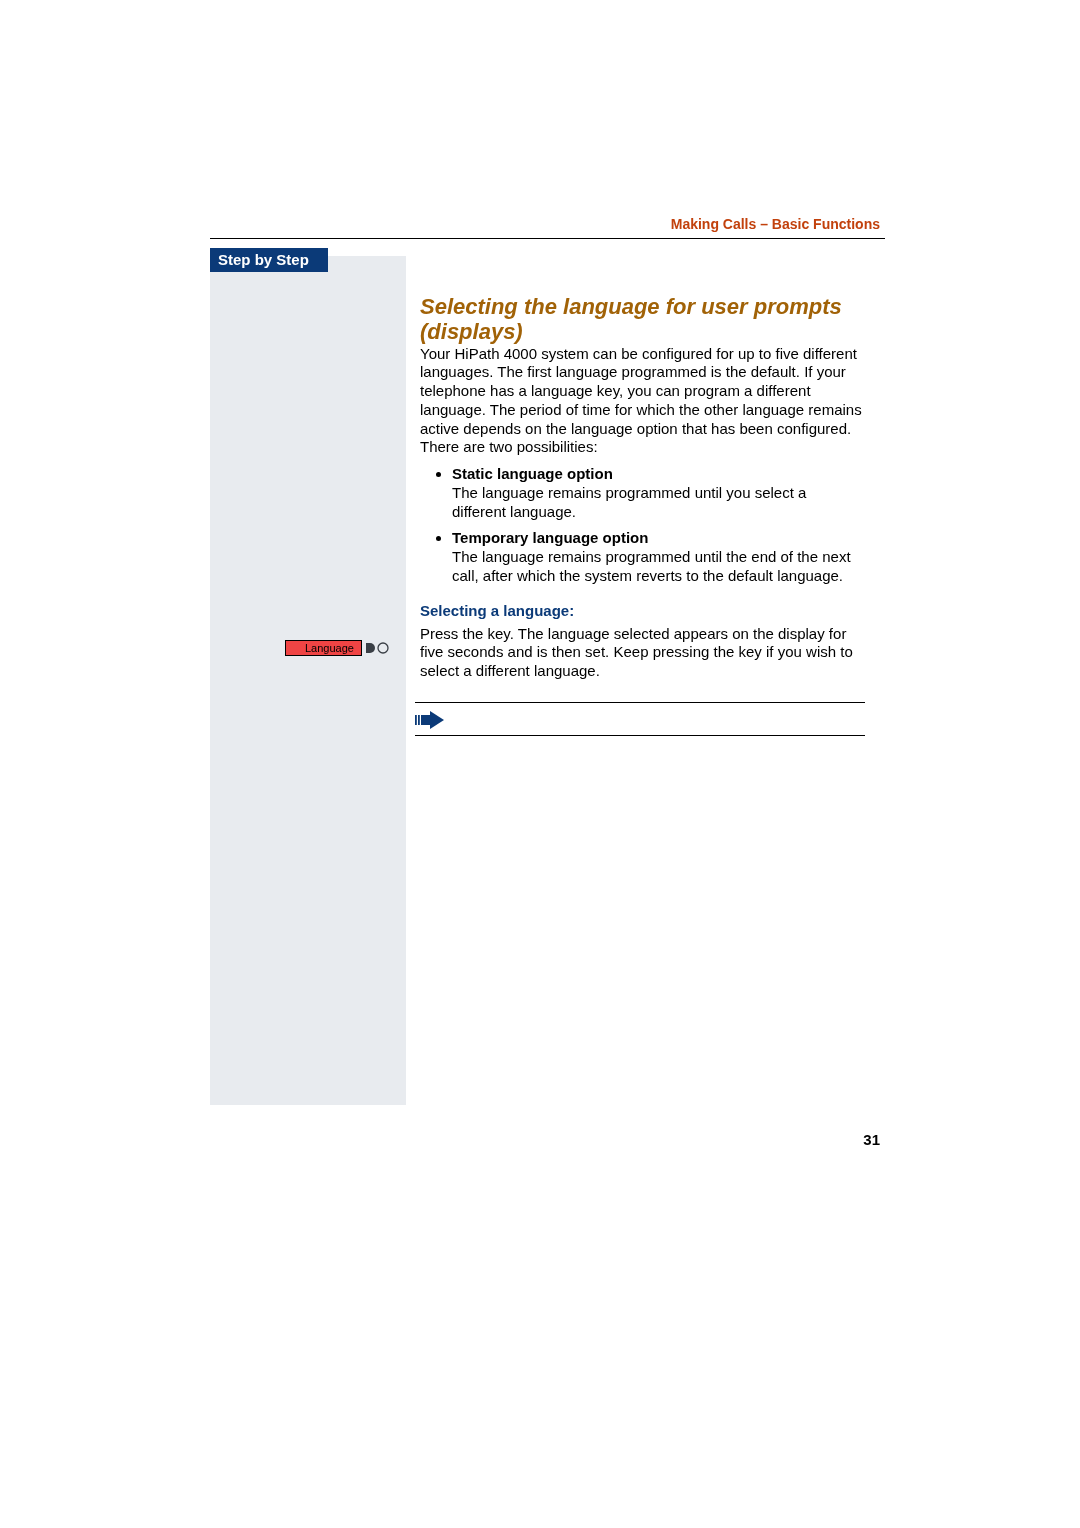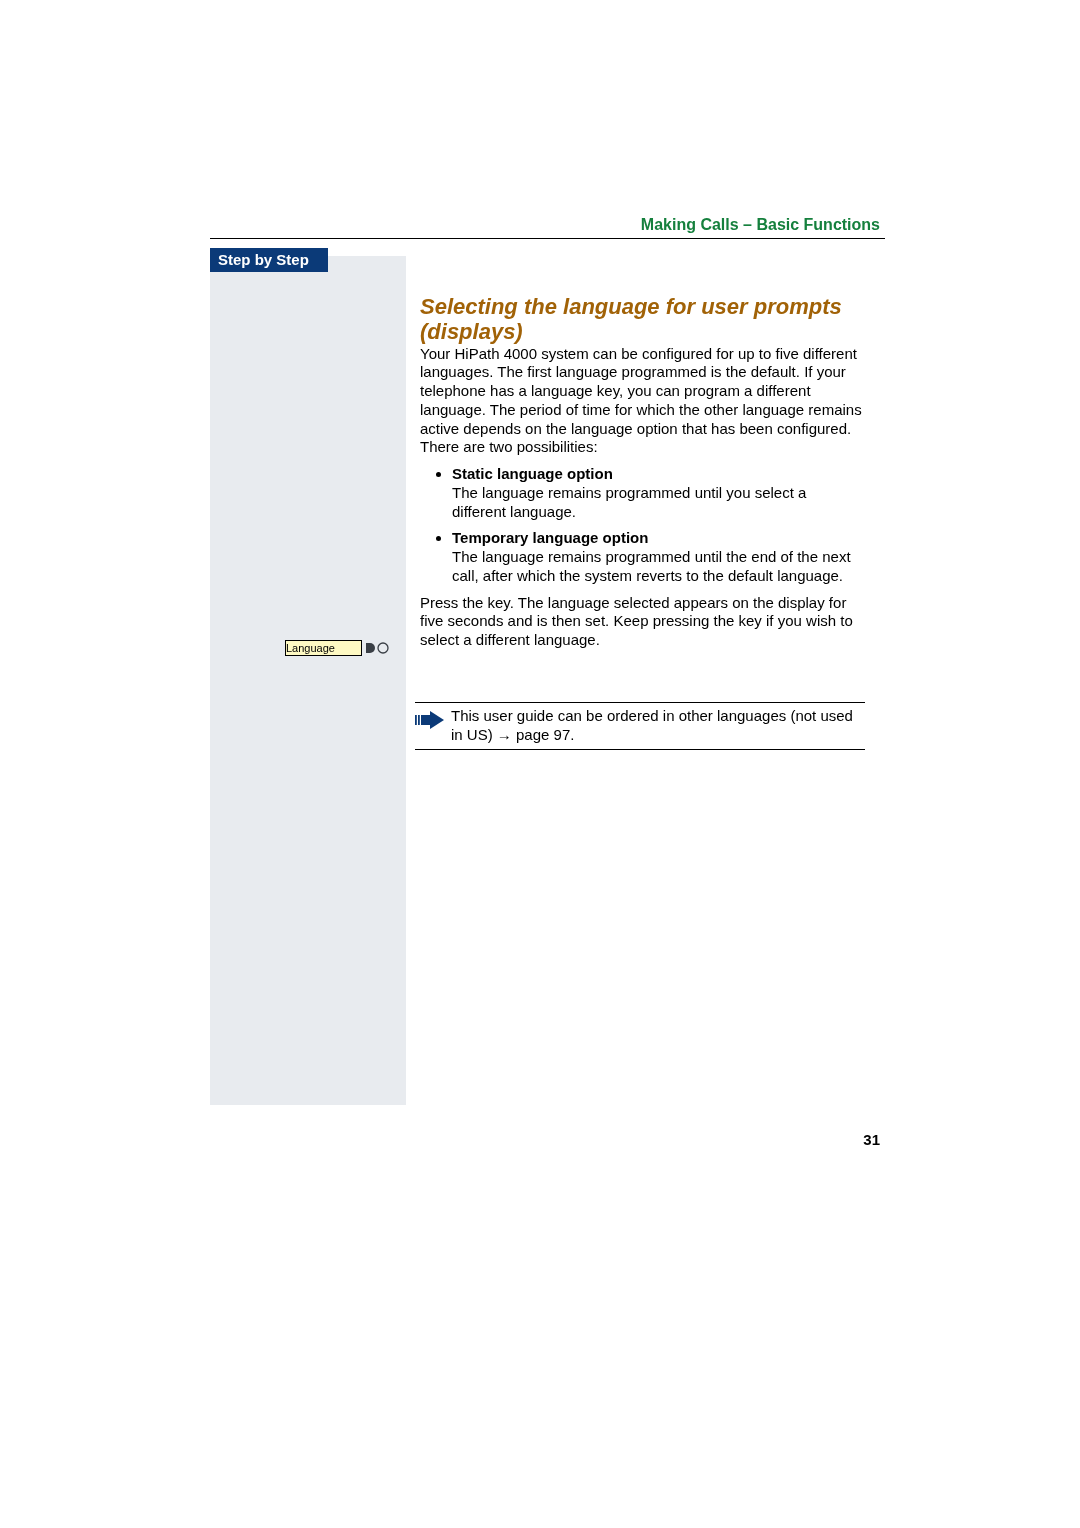--- a/index.html
+++ b/index.html
@@ -20,22 +20,22 @@
     left: 210px;
     right: 195px;
     top: 238px;
     border-top: 1px solid #000;
   }
   .running-head {
     position: absolute;
     right: 200px;
     top: 216px;
     font-weight: bold;
-    font-size: 16px;
-    color: #15803d;
+    font-size: 14px;
+    color: #c2410c;
   }
   .grey-column {
     position: absolute;
     left: 210px;
     top: 256px;
     width: 196px;
     height: 849px;
     background: #e8ebef;
   }
   .step-by-step-tab {
@@ -103,22 +103,22 @@
     height: 16px;
     display: flex;
     align-items: center;
   }
   .key-box {
     border: 0.8px solid #000;
     height: 14px;
     width: 78px;
     font-size: 11px;
     line-height: 14px;
-    padding-left: 0;
-    background: #fef9c3;
+    padding-left: 19px;
+    background: #ef4444;
   }
   .led-icons {
     margin-left: 3px;
     display: flex;
     gap: 2px;
   }
   .note-box {
     position: absolute;
     left: 415px;
     top: 702px;
@@ -169,20 +169,21 @@
       <li>
         <span class="opt-title">Static language option</span><br>
         <span>The language remains programmed until you select a different language.</span>
       </li>
       <li>
         <span class="opt-title">Temporary language option</span><br>
         <span>The language remains programmed until the end of the next call, after which the system reverts to the default language.</span>
       </li>
     </ul>
 
+    <div class="subheading">Selecting a language:</div>
 
     <p class="body-text press-para">Press the key. The language selected appears on the display for five seconds and is then set. Keep pressing the key if you wish to select a different language.</p>
   </div>
 
   <div class="key-widget">
     <div class="key-box">Language</div>
     <div class="led-icons">
       <svg width="10" height="12" viewBox="0 0 10 12">
         <path d="M1 1 L5 1 A5 5 0 0 1 5 11 L1 11 Z" fill="#3a3f46"></path>
       </svg>
@@ -193,18 +194,17 @@
     </div>
   </div>
 
   <div class="note-box">
     <svg class="note-icon" viewBox="0 0 30 22">
       <rect x="0" y="6" width="1.8" height="10" fill="#0b3a78"></rect>
       <rect x="3" y="6" width="1.8" height="10" fill="#0b3a78"></rect>
       <rect x="6" y="6" width="9" height="10" fill="#0b3a78"></rect>
       <polygon points="15,2 29,11 15,20" fill="#0b3a78"></polygon>
     </svg>
-    <div class="note-text">This user guide can be ordered in other languages (not used in US) → page 97.</div>
   </div>
 
   <div class="page-number">31</div>
 
 </div>
 
 </body></html>

